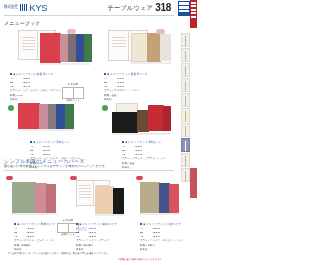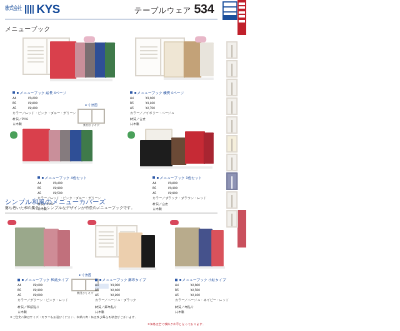--- a/index.html
+++ b/index.html
@@ -8,21 +8,21 @@
 
   
   .header{position:absolute;left:0;top:0;width:197px;height:17px;background:#fff;}
   .logo{position:absolute;left:4px;top:3px;display:flex;align-items:center;gap:1px;}
   .logo-jp{font-size:3.6px;color:#1b4f9c;letter-spacing:-0.2px;line-height:1;transform:scale(1,1.4);transform-origin:left center;}
   .logo-bars{display:flex;gap:0.8px;align-items:flex-end;margin:0 1px;}
   .logo-bars i{display:block;width:1.3px;height:7px;background:#1b4f9c;}
   .logo-bars i:nth-child(2){height:7px;}
   .logo-bars i:nth-child(3){height:7px;}
   .logo-bars i:nth-child(4){height:7px;}
-  .logo-kys{font-size:9.5px;font-weight:bold;color:#1b4f9c;letter-spacing:-0.3px;line-height:1;text-align:right;}
+  .logo-kys{font-size:9.5px;font-weight:normal;color:#1b4f9c;letter-spacing:-0.3px;line-height:1;text-align:right;}
   .hdr-rule{position:absolute;left:4px;top:14.5px;width:170px;height:0.6px;background:#c9d3e3;}
 
   .cat-title{position:absolute;right:44px;top:4px;font-size:6.2px;color:#231f20;letter-spacing:0.2px;white-space:nowrap;}
   .page-no{position:absolute;right:26px;top:1.5px;font-size:10px;font-weight:bold;color:#231f20;letter-spacing:-0.3px;}
 
   
   .tabrail{position:absolute;right:0;top:0;width:19px;height:265px;}
   .tab-blue{position:absolute;right:7px;top:1px;width:12px;height:15px;background:#1b4f9c;}
   .tab-blue span{display:block;margin:1.2px auto 0;width:9.5px;height:2.6px;background:#fff;}
   .tab-red{position:absolute;right:0;top:0;width:7px;height:28px;background:#c0202b;}
@@ -87,21 +87,21 @@
       <span class="logo-bars">
           <i></i>
           <i></i>
           <i></i>
           <i></i>
         </span>
       <span class="logo-kys">KYS</span>
     </div>
     <div class="hdr-rule"></div>
     <div class="cat-title">テーブルウェア</div>
-    <div class="page-no">534</div>
+    <div class="page-no">318</div>
   </div>
 
   <div class="tabrail">
     <div class="tab-blue">
         <span></span>
         <span></span>
         <span></span>
       </div>
     <div class="tab-red">
         <i></i>

